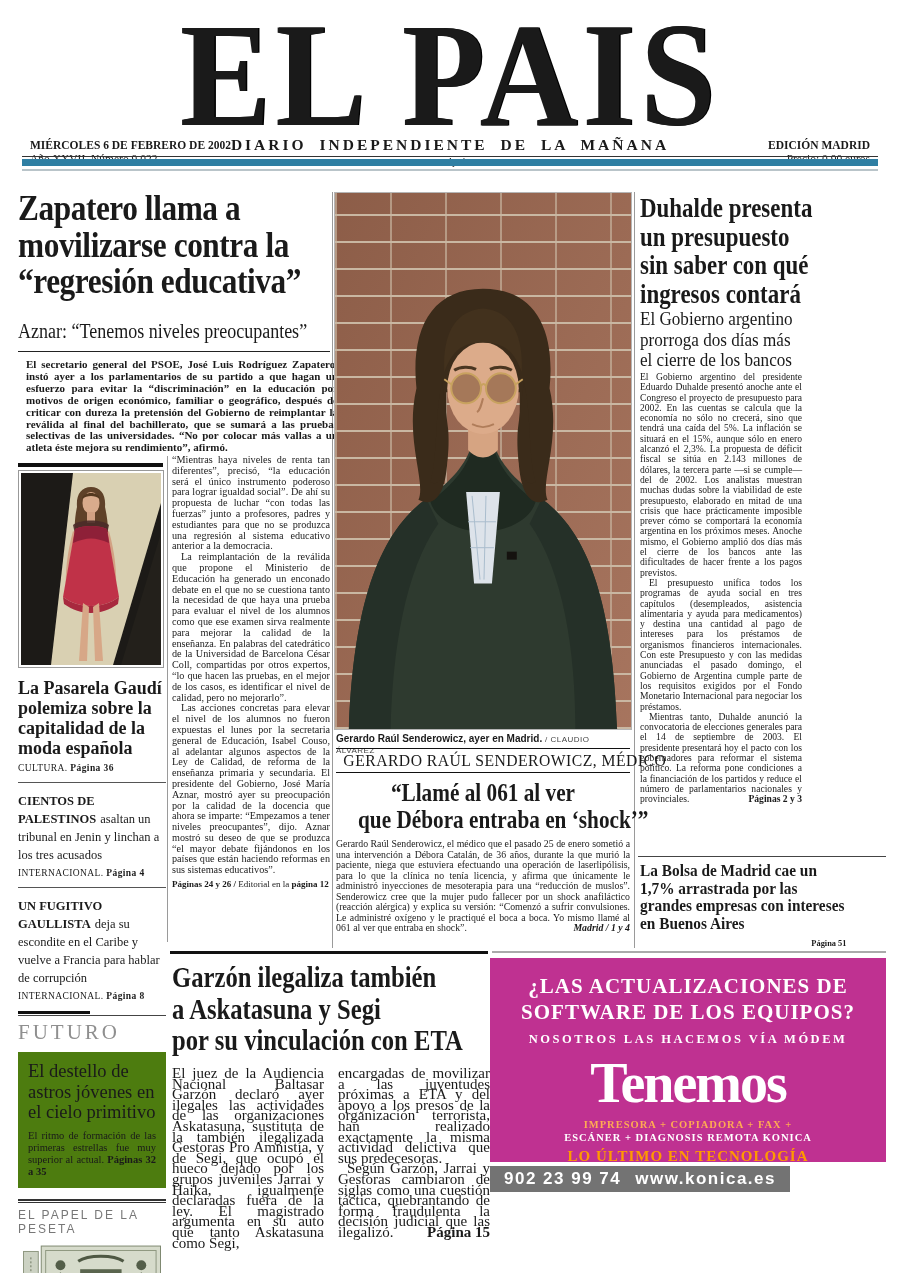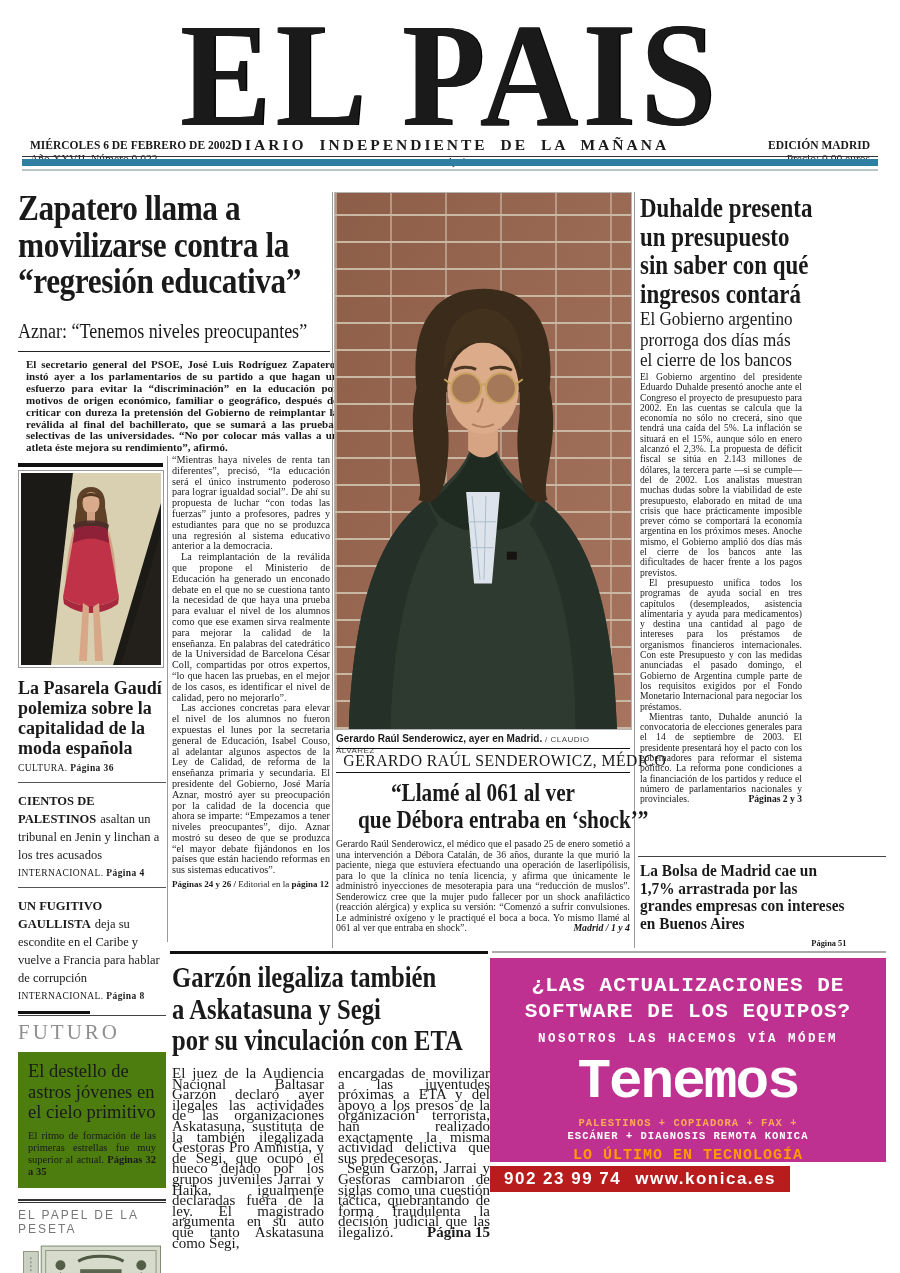--- a/index.html
+++ b/index.html
@@ -89,29 +89,29 @@
   .bot-rule-r{left:492px;top:951px;width:394px;height:2px;background:#aaa;}
   
   .gz-headline{left:172px;top:962px;width:370px;font-size:29px;line-height:31.5px;font-weight:bold;
                transform:scaleX(.85);transform-origin:left top;white-space:nowrap;}
   .gz-cols{left:172px;top:1068px;width:318px;display:flex;gap:14px;}
   .gz-col{width:152px;font-size:15px;line-height:10.6px;text-align:justify;}
   .gz-col p{margin:0;}
   .gz-col p + p{text-indent:9px;}
   
   .ad{left:490px;top:958px;width:396px;height:204px;background:#bf3191;color:#fff;text-align:center;
-      font-family:Liberation Mono, monospace;}
+      font-family:Liberation Serif, serif;}
   .ad-l1{margin-top:15px;font-size:21px;font-weight:bold;letter-spacing:1px;line-height:26px;}
   .ad-l3{margin-top:7px;font-size:12.5px;font-weight:bold;letter-spacing:2.5px;}
   .ad-logo{margin-top:8px;font-size:56px;font-weight:bold;letter-spacing:-2px;line-height:56px;}
   .ad-p{font-size:10.5px;font-weight:bold;letter-spacing:1px;line-height:13px;}
   .ad-p1{margin-top:7px;color:#ffab52;}
   .ad-p2{color:#fff;}
   .ad-tag{margin-top:4px;font-size:15px;font-weight:bold;color:#ff9a00;letter-spacing:1px;}
-  .ad-bar{left:490px;top:1166px;width:300px;height:26px;background:#b91c1c;color:#fff;
+  .ad-bar{left:490px;top:1166px;width:300px;height:26px;background:#737373;color:#fff;
           font-family:"Liberation Sans","DejaVu Sans",sans-serif;font-weight:bold;font-size:17px;
           letter-spacing:1.5px;display:flex;align-items:center;justify-content:center;gap:14px;white-space:nowrap;}
 </style>
 </head>
 <body>
 
 <div id="page">
 
   <div class="abs logo">EL PAIS</div>
   <div class="abs meta-left">
@@ -287,21 +287,21 @@
       <p>encargadas de movilizar a las juventudes próximas a ETA y del apoyo a los presos de la organización terrorista, han realizado exactamente la misma actividad delictiva que sus predecesoras.</p>
       <p><span>Según Garzón, Jarrai y Gestoras cambiaron de siglas como una cuestión táctica, quebrantando de forma fraudulenta la decisión judicial que las ilegalizó. </span><span class="pgref2">Página 15</span></p>
     </div>
   </div>
 
   <div class="abs ad">
     <div class="ad-l1">¿LAS ACTUALIZACIONES DE</div>
     <div class="ad-l1" style="margin-top:0;">SOFTWARE DE LOS EQUIPOS?</div>
     <div class="ad-l3">NOSOTROS LAS HACEMOS VÍA MÓDEM</div>
     <div class="ad-logo">Tenemos</div>
-    <div class="ad-p ad-p1">PALESTINOS + COPIADORA + FAX +</div>
+    <div class="ad-p ad-p1">IMPRESORA + COPIADORA + FAX +</div>
     <div class="ad-p ad-p2">ESCÁNER + DIAGNOSIS REMOTA KONICA</div>
     <div class="ad-tag">LO ÚLTIMO EN TECNOLOGÍA</div>
   </div>
   <div class="abs ad-bar">
     <span>902 23 99 74</span>
     <span>www.konica.es</span>
   </div>
 
 </div>
 

